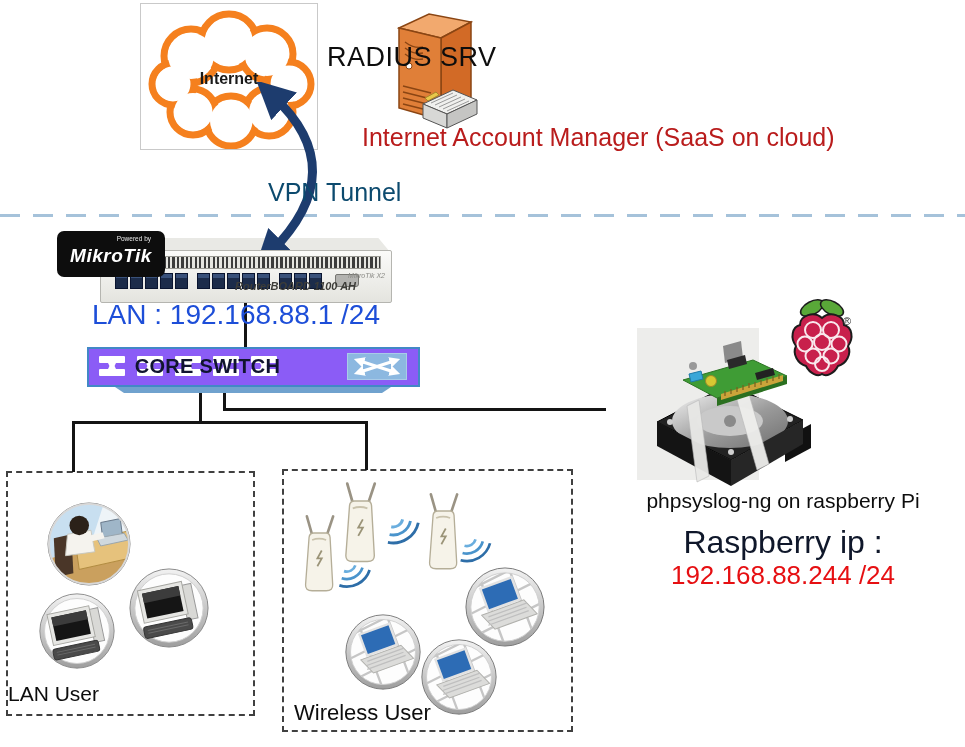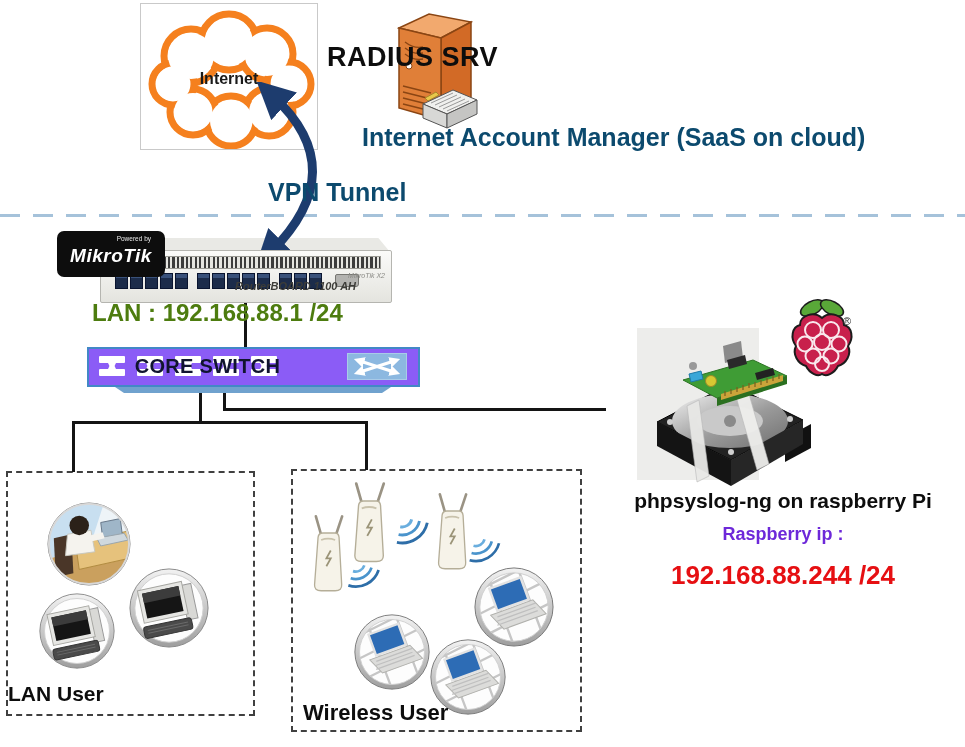--- a/index.html
+++ b/index.html
@@ -1,30 +1,30 @@
 <!DOCTYPE html>
 <html><head>
 <meta charset="utf-8">
 <style>
   html,body{margin:0;padding:0;background:#fff;}
   #canvas{position:relative;width:965px;height:747px;background:#fff;overflow:hidden;
           font-family:"Liberation Sans",sans-serif;}
   .abs{position:absolute;}
-  .lbl{white-space:nowrap;font-weight:bold;}
+  .lbl{white-space:nowrap;font-weight:normal;}
 
   
   .hdash{left:0;top:214px;width:965px;height:3px;
          background:repeating-linear-gradient(90deg,#a5c2da 0 20px,transparent 20px 33px);}
 
   
   .cloud-box{left:140px;top:3px;width:176px;height:145px;border:1px solid #c9c9c9;background:#fff;}
   .cloud-label{left:0;top:66px;width:100%;text-align:center;font-size:16px;font-weight:600;color:#1a1a1a;}
 
   .radius-label{left:327px;top:42px;font-size:27px;color:#0d0d0d;letter-spacing:.5px;}
-  .saas-label{left:362px;top:123px;font-size:25px;color:#0c4a6e;}
+  .saas-label{left:362px;top:123px;font-size:25px;color:#b91c1c;}
   .vpn-label{left:268px;top:178px;font-size:25px;color:#0c4a6e;}
   .website-label{left:56px;top:212px;font-size:25px;color:#31a16e;}
 
   
   .mt-logo{left:57px;top:231px;width:108px;height:46px;background:#0d0d0d;border-radius:7px;z-index:6;}
   .mt-pow{position:absolute;right:14px;top:4px;font-size:6.5px;color:#e8e8e8;}
   .mt-brand{position:absolute;left:0;top:14px;width:100%;text-align:center;
             font-size:19px;font-style:italic;font-weight:bold;color:#fff;letter-spacing:.5px;}
 
   
@@ -38,21 +38,21 @@
   .pgroup{display:flex;gap:2px;margin-right:9px;}
   .port{width:13px;height:16px;background:#1c2c4a;border:1px solid #0a1530;box-sizing:border-box;
         box-shadow:inset 0 3px 0 #3c5residual;}
   .port::after{content:"";display:block;height:4px;background:#39517a;}
   .serial{width:22px;height:11px;background:#b3b3b0;border:1px solid #767672;border-radius:2px 2px 3px 3px;margin-left:4px;margin-bottom:2px;}
   .router-badge{position:absolute;right:6px;top:21px;width:112px;text-align:right;
                 font-size:7px;font-style:italic;color:#8a8a85;}
   .router-model{position:absolute;right:6px;top:29px;width:150px;
                 font-size:11px;font-weight:bold;font-style:italic;color:#3c3c38;}
 
-  .lanip-label{left:92px;top:299px;font-size:24px;color:#4d7c0f;z-index:7;}
+  .lanip-label{left:92px;top:299px;font-size:28px;color:#1d4ed8;z-index:7;}
 
   
   .line{background:#141414;z-index:1;}
   .l-r2s {left:244px;top:297px;width:3px;height:52px;}
   .l-v1  {left:199px;top:383px;width:3px;height:41px;}
   .l-h1  {left:72px; top:421px;width:296px;height:3px;}
   .l-v2  {left:72px; top:421px;width:3px;height:51px;}
   .l-v3  {left:365px;top:421px;width:3px;height:49px;}
   .l-v4  {left:223px;top:383px;width:3px;height:28px;}
   .l-h2  {left:223px;top:408px;width:383px;height:3px;}
@@ -63,27 +63,27 @@
   .sw-glyph{position:absolute;top:7px;}
   .sw-label{position:absolute;left:0;top:6px;width:72%;text-align:center;font-size:20px;
             font-weight:bold;color:#10142f;z-index:2;letter-spacing:.3px;}
   .sw-sym{position:absolute;right:11px;top:4px;width:58px;height:25px;background:#8cb8e0;
           border:1px solid #a9cbe8;}
   .switch-base{left:103px;top:383px;width:300px;height:10px;background:#70a2ce;
                clip-path:polygon(2% 0,98% 0,93% 100%,7% 100%);z-index:3;}
 
   
   .lan-box{left:6px;top:471px;width:249px;height:245px;border:2px dashed #404040;box-sizing:border-box;}
-  .wifi-box{left:291px;top:469px;width:291px;height:263px;border:2px dashed #404040;box-sizing:border-box;}
+  .wifi-box{left:282px;top:469px;width:291px;height:263px;border:2px dashed #404040;box-sizing:border-box;}
   .lan-label{position:absolute;left:0;bottom:8px;width:100%;text-align:left;font-size:21px;color:#0d0d0d;}
   .wifi-label{position:absolute;left:10px;bottom:4px;font-size:22px;color:#0d0d0d;}
 
   
   .php-label{left:633px;top:489px;width:300px;text-align:center;font-size:21px;color:#0d0d0d;}
-  .rasp-ip1{left:633px;top:524px;width:300px;text-align:center;font-size:18px;color:#6d28d9;}
+  .rasp-ip1{left:633px;top:524px;width:300px;text-align:center;font-size:32px;color:#0f172a;}
   .rasp-ip2{left:623px;top:560px;width:320px;text-align:center;font-size:26px;color:#e60f12;}
   .reg-mark{left:843px;top:315px;font-size:11px;color:#333;}
 </style>
 </head>
 <body>
 
 <div id="canvas">
 
   <div class="abs hdash"></div>
 

